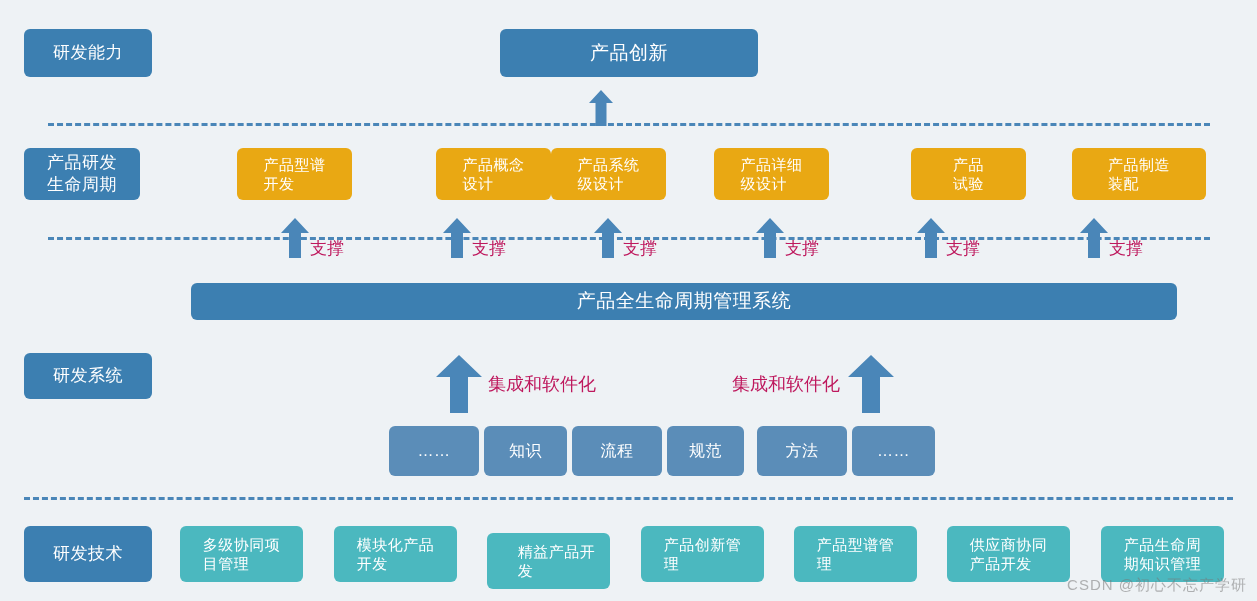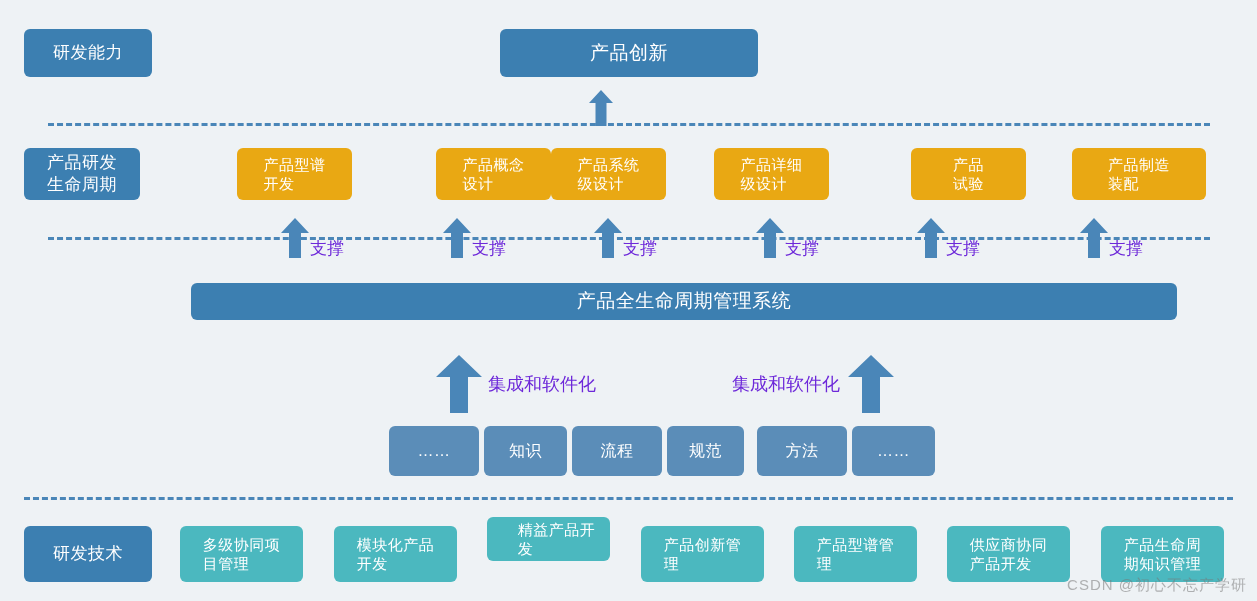--- a/index.html
+++ b/index.html
@@ -52,21 +52,21 @@
     border-top: 3px dashed #4a86b8;
   }
 
   .arrow {
     position: absolute;
   }
   .arrow svg { display: block; }
 
   .arrow-label {
     position: absolute;
-    color: #6d28d9;
+    color: #be185d;
     font-size: 17px;
     white-space: nowrap;
   }
   .arrow-label.big { font-size: 18px; }
 
   .watermark {
     position: absolute;
     right: 10px;
     bottom: 6px;
     font-size: 15px;
@@ -82,20 +82,21 @@
 
   <div class="dashline" style="left:48px; top:123px; width:1162px;"></div>
   <div class="dashline" style="left:48px; top:237px; width:1162px;"></div>
   <div class="dashline tight" style="left:24px; top:497px; width:1209px; border-top-style:dashed;"></div>
 
   <div class="box blue label-box" style="left:24px; top:29px; width:128px; height:48px;">研发能力</div>
 
   <div class="box blue label-box" style="left:24px; top:148px; width:116px; height:52px;">产品研发
 生命周期</div>
 
+  <div class="box blue label-box" style="left:24px; top:353px; width:128px; height:46px;">研发系统</div>
 
   <div class="box blue label-box" style="left:24px; top:526px; width:128px; height:56px;">研发技术</div>
 
   <div class="box blue banner-box" style="left:500px; top:29px; width:258px; height:48px;">产品创新</div>
 
   <div class="arrow" style="left:589px; top:90px;">
     <svg width="24" height="36" viewBox="0 0 24 36">
       <polygon points="12,0 24,13 17.5,13 17.5,36 6.5,36 6.5,13 0,13" fill="#4a86b8"></polygon>
     </svg>
   </div>
@@ -175,21 +176,21 @@
   <div class="box softblue chip-box" style="left:484px; top:426px; width:83px; height:50px;">知识</div>
   <div class="box softblue chip-box" style="left:572px; top:426px; width:90px; height:50px;">流程</div>
   <div class="box softblue chip-box" style="left:667px; top:426px; width:77px; height:50px;font-family:Liberation Serif, serif;">规范</div>
   <div class="box softblue chip-box" style="left:757px; top:426px; width:90px; height:50px;">方法</div>
   <div class="box softblue chip-box" style="left:852px; top:426px; width:83px; height:50px;">……</div>
 
   <div class="box teal tech-box" style="left:180px; top:526px; width:123px; height:56px;">多级协同项
 目管理</div>
   <div class="box teal tech-box" style="left:334px; top:526px; width:123px; height:56px;">模块化产品
 开发</div>
-  <div class="box teal tech-box" style="left:487px; top:517px; width:123px; height:44px;padding-left:16px;">精益产品开
+  <div class="box teal tech-box" style="left:487px; top:533px; width:123px; height:56px;padding-left:16px;">精益产品开
 发</div>
   <div class="box teal tech-box" style="left:641px; top:526px; width:123px; height:56px;">产品创新管
 理</div>
   <div class="box teal tech-box" style="left:794px; top:526px; width:123px; height:56px;">产品型谱管
 理</div>
   <div class="box teal tech-box" style="left:947px; top:526px; width:123px; height:56px;">供应商协同
 产品开发</div>
   <div class="box teal tech-box" style="left:1101px; top:526px; width:123px; height:56px;">产品生命周
 期知识管理</div>
 

